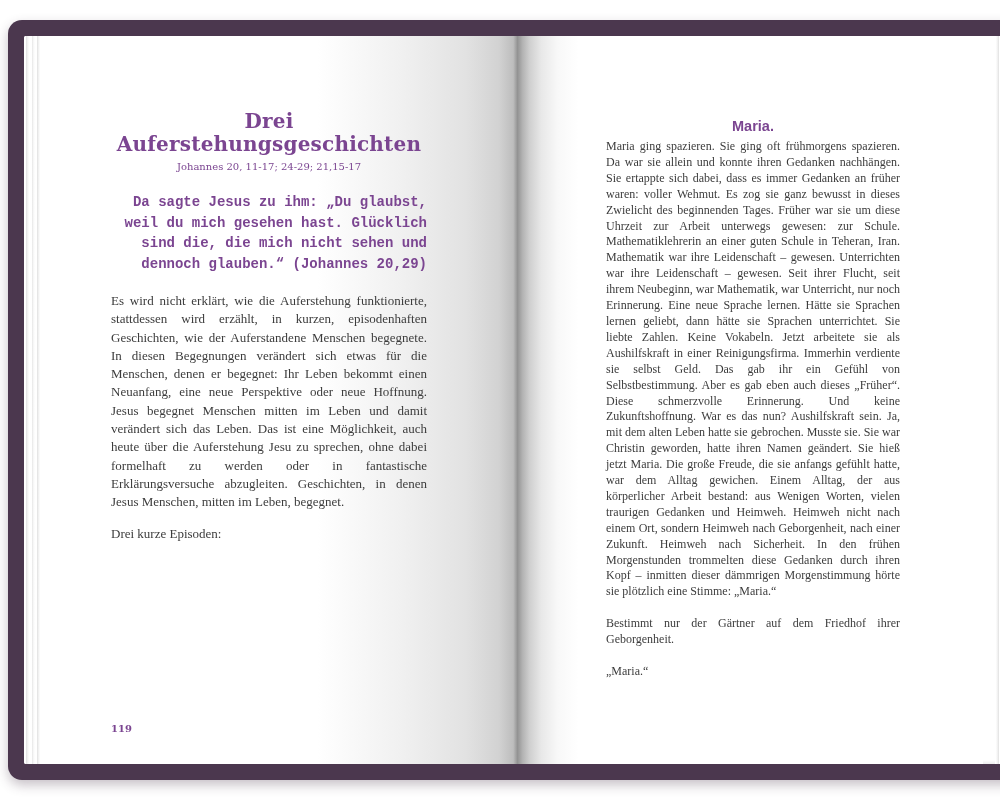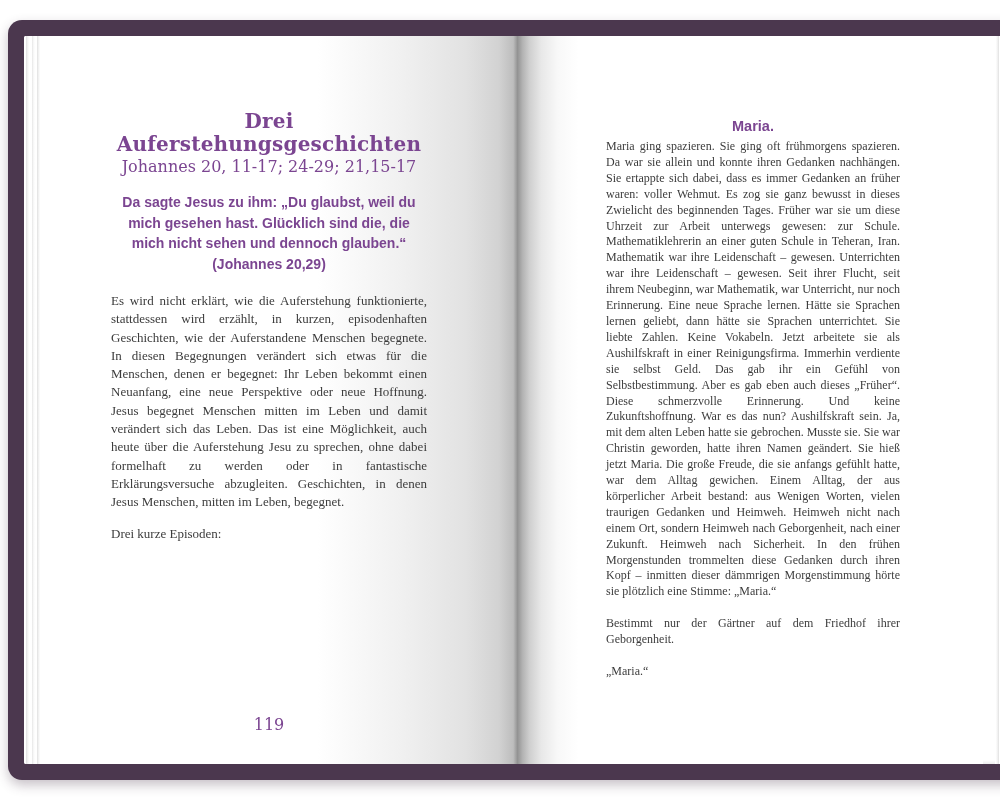--- a/index.html
+++ b/index.html
@@ -62,31 +62,31 @@
     font-weight: 700;
     font-size: 20px; line-height: 23px;
     color: #7b4591;
     text-align: center;
     letter-spacing: 0.2px;
   }
   .chapter-subtitle {
     margin: 2px 0 0;
     font-family: "DejaVu Serif", serif;
     font-weight: 400;
-    font-size: 16px; line-height: 18px;
+    font-size: 10px; line-height: 18px;
     color: #7b4591;
     text-align: center;
   }
   .quote {
     margin: 16px 0 0;
-    font-family: Liberation Sans, sans-serif;
+    font-family: Liberation Mono, monospace;
     font-weight: 700;
     font-size: 14px; line-height: 20.5px;
     color: #7b4591;
-    text-align: center;
+    text-align: right;
   }
   .story-title {
     margin: 0;
     font-family: "Liberation Sans", sans-serif;
     font-weight: 700;
     font-size: 14.5px; line-height: 17px;
     color: #7b4591;
     text-align: center;
   }
   .bodytext {
@@ -103,24 +103,24 @@
   .col-left .bodytext.first { margin-top: 18px; }
   .col-right .bodytext {
     font-size: 12px; line-height: 15.9px;
     margin: 16px 11px 0;
   }
   .col-right .bodytext.first { margin-top: 4px; }
   .pageno {
     position: absolute;
     bottom: 30px;
     width: 316px;
-    text-align: center;
+    text-align: left;
     font-family: "DejaVu Serif", serif;
-    font-weight: 400;
-    font-size: 16px;
+    font-weight: 700;
+    font-size: 10px;
     color: #7b4591;
   }
   .pageno-left  { left: 70px; }
   .pageno-right { left: 77px; }
 </style>
 </head>
 <body>
 
 <div class="book">
   <div class="pages">

